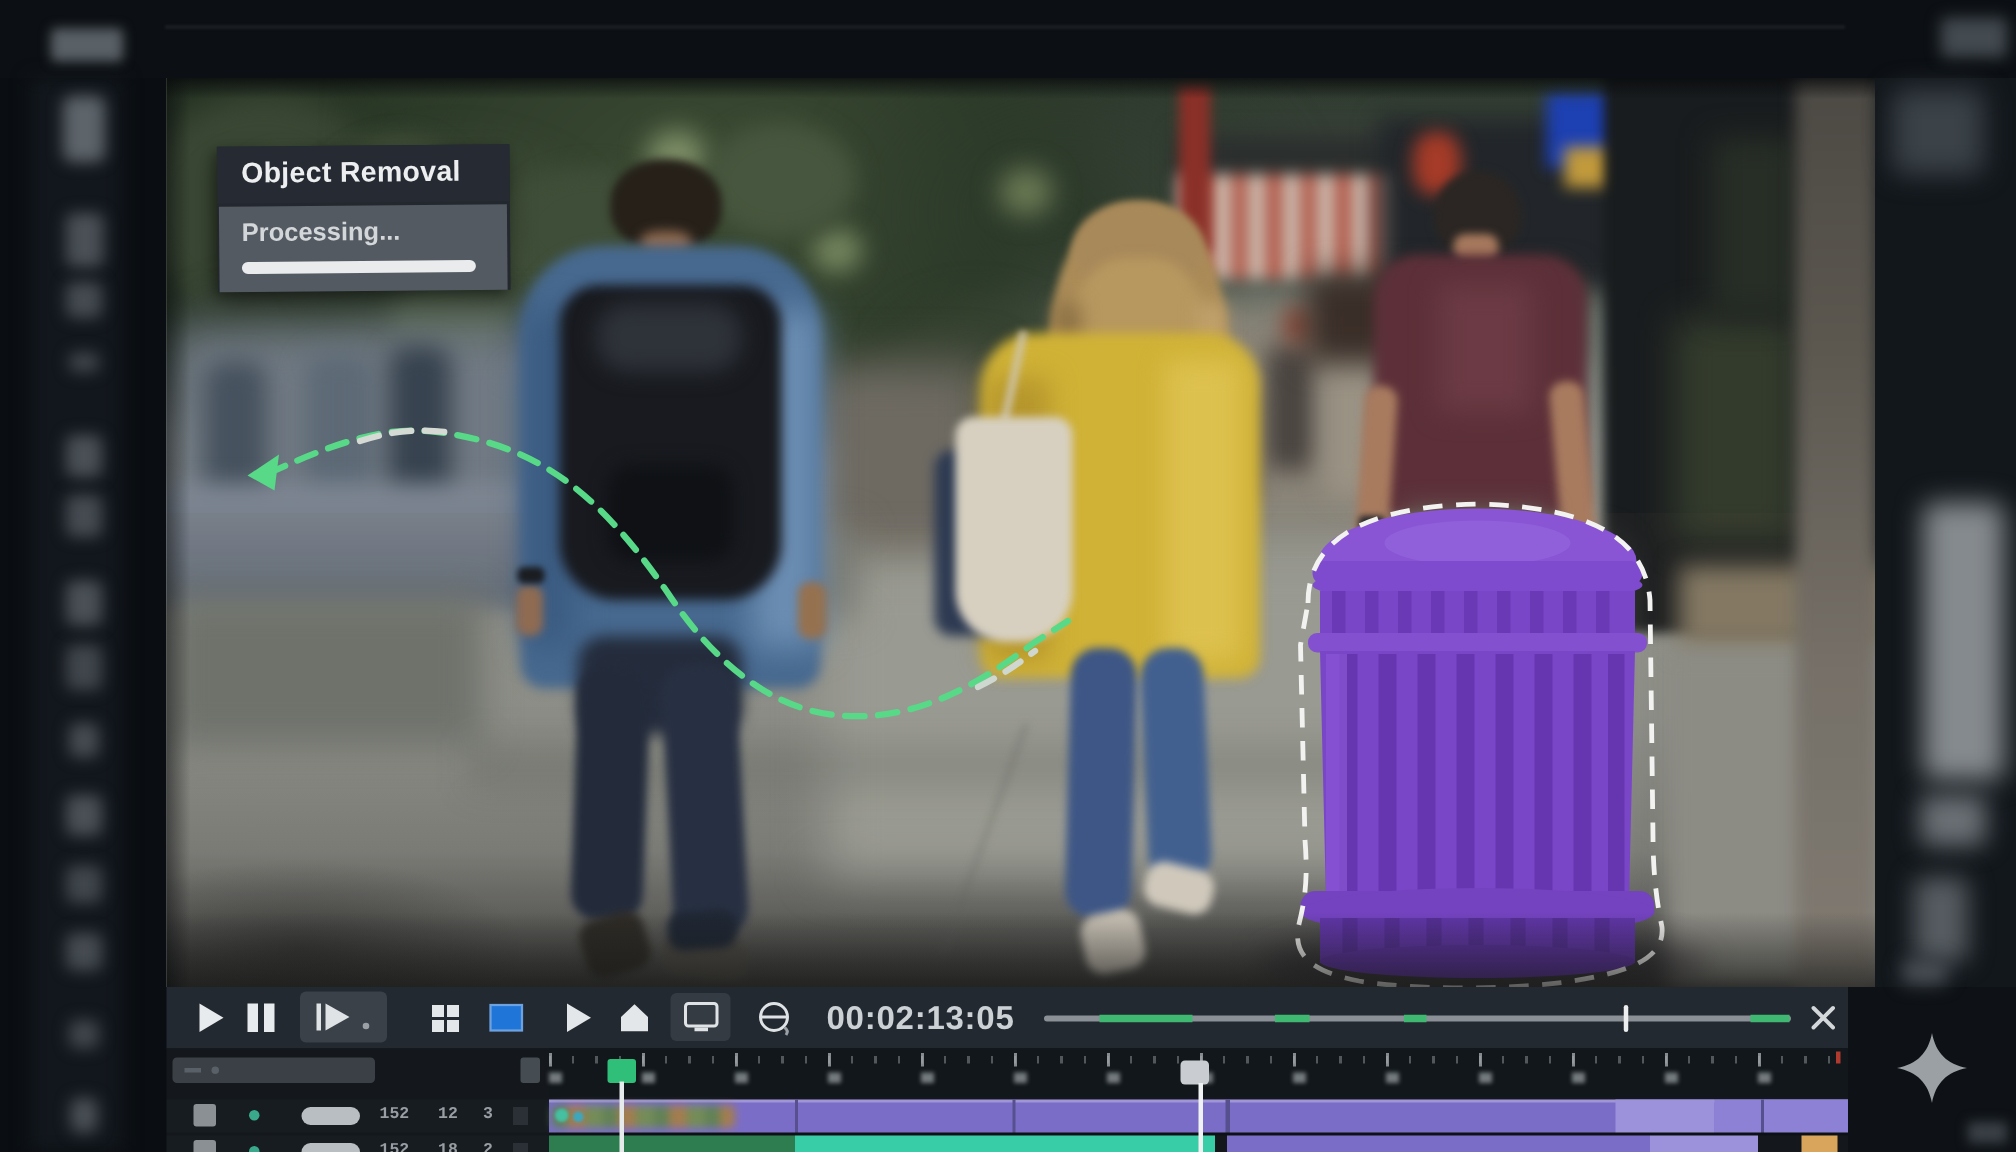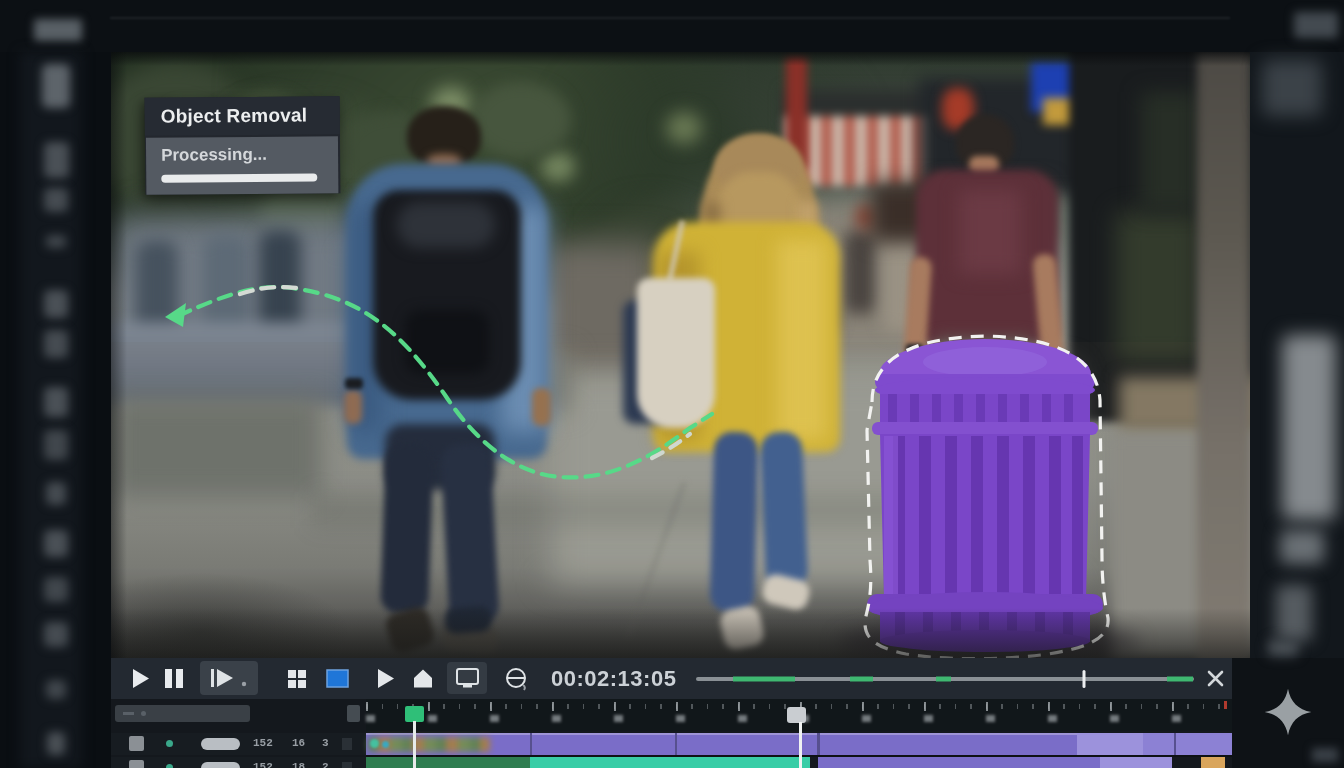--- a/index.html
+++ b/index.html
@@ -260,21 +260,21 @@
 <div class="abs" style="left:26px;top:6px;width:5px;height:5px;background:#596067;border-radius:50%;"></div>
 </div>
 <div class="abs" style="left:236px;top:6px;width:13px;height:17px;background:#454c52;border-radius:2px;"></div>
 
 <div class="abs" style="left:0px;top:34px;width:255px;height:22px;background:#171c21;"></div>
 <div class="abs" style="left:0px;top:58px;width:255px;height:11px;background:#171c21;"></div>
 <div class="abs" style="left:18px;top:37px;width:15px;height:15px;background:#8b9095;border-radius:2px;"></div>
 <div class="abs" style="left:55px;top:41px;width:7px;height:7px;background:#3aa88a;border-radius:50%;"></div>
 <div class="abs" style="left:90px;top:39px;width:39px;height:12px;background:#b9bec3;border-radius:6px;"></div>
 <div class="abs" style="left:142px;top:38px;font-size:11px;font-weight:bold;color:#989ea4;font-family:'Liberation Mono',monospace;">152</div>
-<div class="abs" style="left:181px;top:38px;font-size:11px;font-weight:bold;color:#989ea4;font-family:'Liberation Mono',monospace;">16</div>
+<div class="abs" style="left:181px;top:38px;font-size:11px;font-weight:bold;color:#989ea4;font-family:'Liberation Mono',monospace;">12</div>
 <div class="abs" style="left:211px;top:38px;font-size:11px;font-weight:bold;color:#989ea4;font-family:'Liberation Mono',monospace;">3</div>
 <div class="abs" style="left:231px;top:39px;width:10px;height:12px;background:#2a3036;"></div>
 <div class="abs" style="left:18px;top:61px;width:15px;height:15px;background:#8b9095;border-radius:2px;"></div>
 <div class="abs" style="left:55px;top:65px;width:7px;height:7px;background:#3aa88a;border-radius:50%;"></div>
 <div class="abs" style="left:90px;top:63px;width:39px;height:12px;background:#b9bec3;border-radius:6px;"></div>
 <div class="abs" style="left:142px;top:62px;font-size:11px;font-weight:bold;color:#989ea4;font-family:'Liberation Mono',monospace;">152</div>
 <div class="abs" style="left:181px;top:62px;font-size:11px;font-weight:bold;color:#989ea4;font-family:'Liberation Mono',monospace;">18</div>
 <div class="abs" style="left:211px;top:62px;font-size:11px;font-weight:bold;color:#989ea4;font-family:'Liberation Mono',monospace;">2</div>
 <div class="abs" style="left:231px;top:63px;width:10px;height:12px;background:#2a3036;"></div>
 

